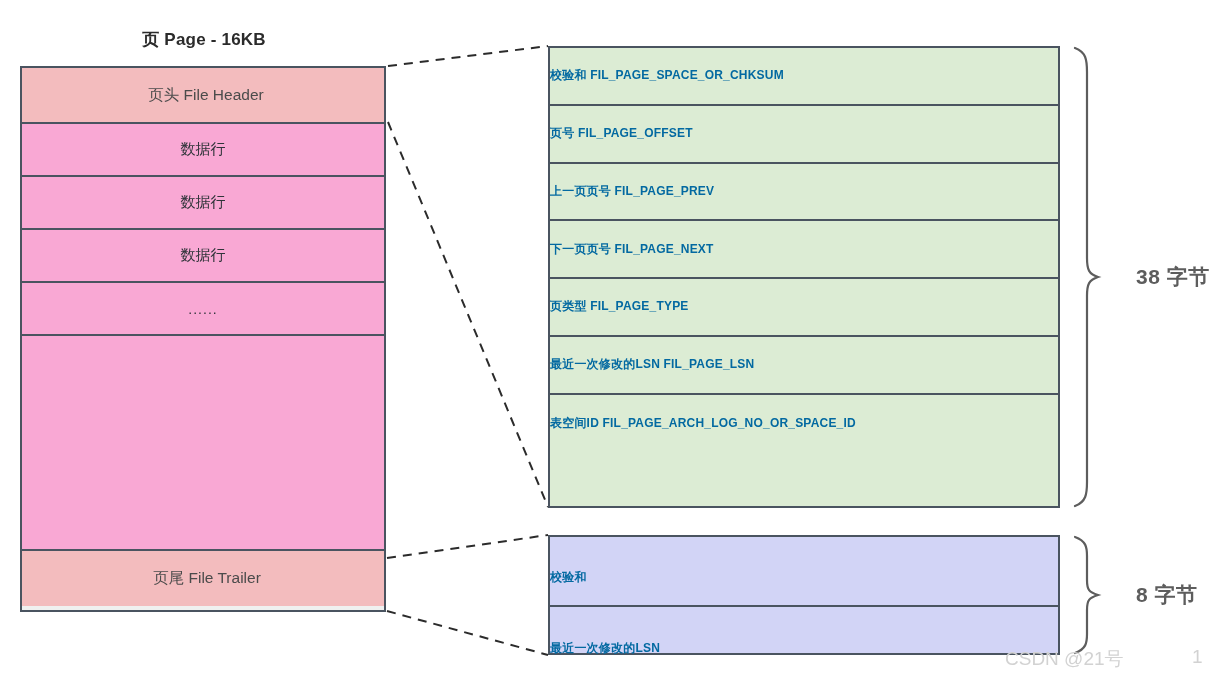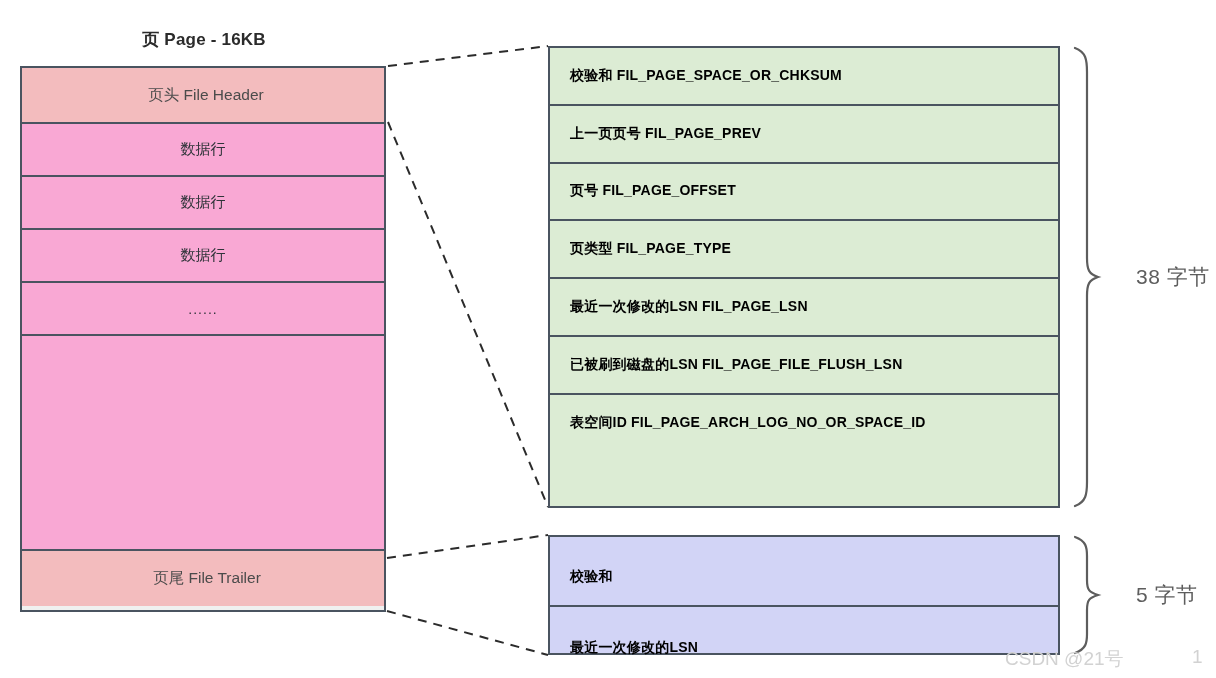--- a/index.html
+++ b/index.html
@@ -107,37 +107,36 @@
     left: 548px;
     top: 535px;
     width: 512px;
     height: 120px;
     background: #d2d4f6;
   }
   .detail-row {
     box-sizing: border-box;
     display: flex;
     align-items: center;
-    padding-left: 20px;
-    font-size: 14px;
+    font-size: 12px;
     font-weight: bold;
-    color: #000000;
+    color: #0369a1;
     border-bottom: 2px solid #4a5460;
     letter-spacing: 0.2px;
   }
   #file-header-box .detail-row { height: 57.75px; }
   #file-header-box .detail-row:last-child { border-bottom: none; }
   #file-trailer-box .detail-row { height: 58px; margin-top: 12px; }
   #file-trailer-box .detail-row:last-child { border-bottom: none; }
 
   
   .brace-label {
     position: absolute;
     font-size: 21px;
-    font-weight: normal;
+    font-weight: bold;
     color: #5d5d5d;
     white-space: nowrap;
     letter-spacing: 0.5px;
   }
   #brace-label-38 { left: 1136px; top: 263px; }
   #brace-label-8  { left: 1136px; top: 581px; }
 
   
   .watermark {
     position: absolute;
@@ -188,32 +187,32 @@
     <div class="page-row data-row">数据行</div>
     <div class="page-row data-row">数据行</div>
     <div class="page-row data-row">数据行</div>
     <div class="page-row dots-row">......</div>
     <div class="page-row filler-row"></div>
     <div class="page-row trailer-row">页尾 File Trailer</div>
   </div>
 
   <div class="detail-box" id="file-header-box">
     <div class="detail-row">校验和   FIL_PAGE_SPACE_OR_CHKSUM</div>
+    <div class="detail-row">页号  FIL_PAGE_OFFSET</div>
     <div class="detail-row">上一页页号  FIL_PAGE_PREV</div>
-    <div class="detail-row">页号  FIL_PAGE_OFFSET</div>
+    <div class="detail-row">下一页页号  FIL_PAGE_NEXT</div>
     <div class="detail-row">页类型  FIL_PAGE_TYPE</div>
     <div class="detail-row">最近一次修改的LSN  FIL_PAGE_LSN</div>
-    <div class="detail-row">已被刷到磁盘的LSN  FIL_PAGE_FILE_FLUSH_LSN</div>
     <div class="detail-row">表空间ID  FIL_PAGE_ARCH_LOG_NO_OR_SPACE_ID</div>
   </div>
 
   <div class="detail-box" id="file-trailer-box">
     <div class="detail-row">校验和</div>
     <div class="detail-row">最近一次修改的LSN</div>
   </div>
 
   <div class="brace-label" id="brace-label-38">38 字节</div>
-  <div class="brace-label" id="brace-label-8">5 字节</div>
+  <div class="brace-label" id="brace-label-8">8 字节</div>
 
   <div class="watermark" id="watermark-text">CSDN @21号</div>
   <div class="watermark" id="watermark-page">1</div>
 
 </div>
 
 </body></html>

